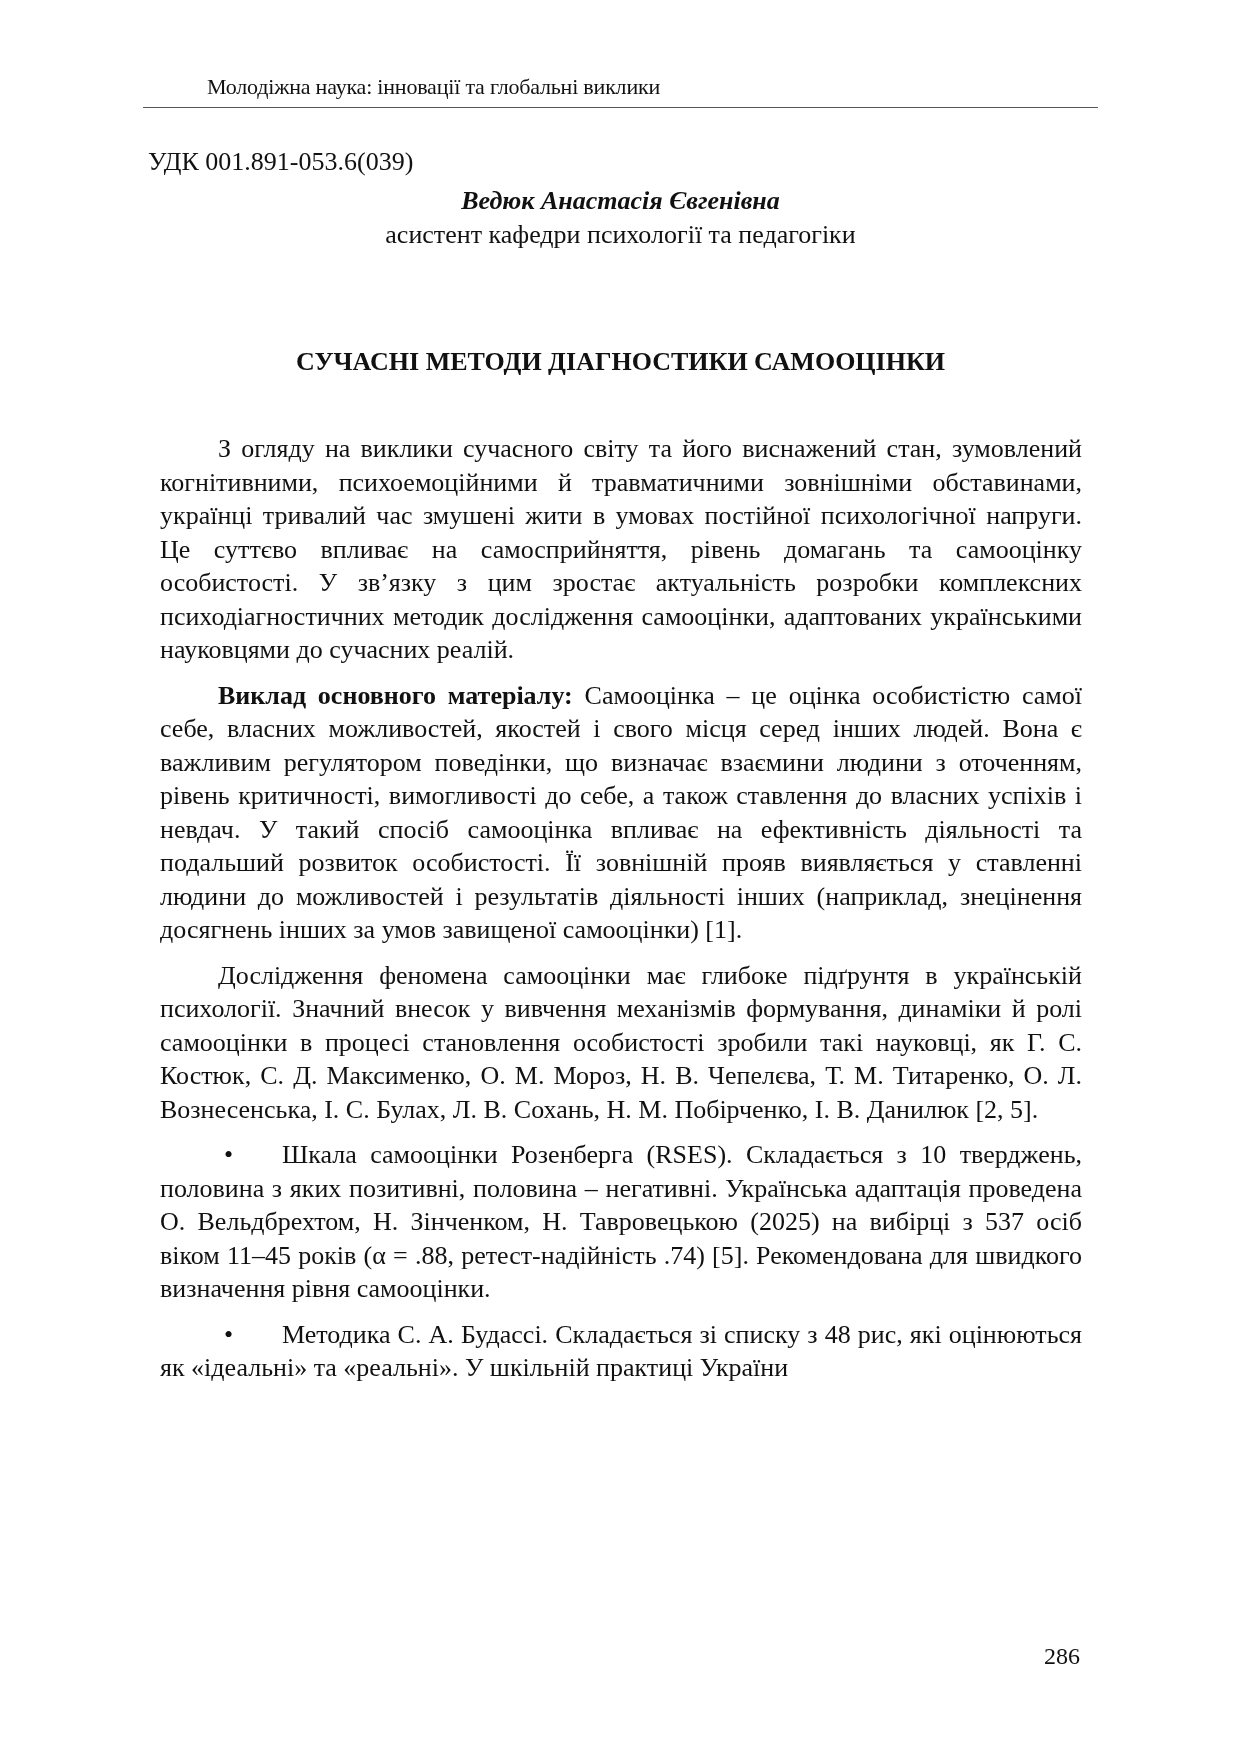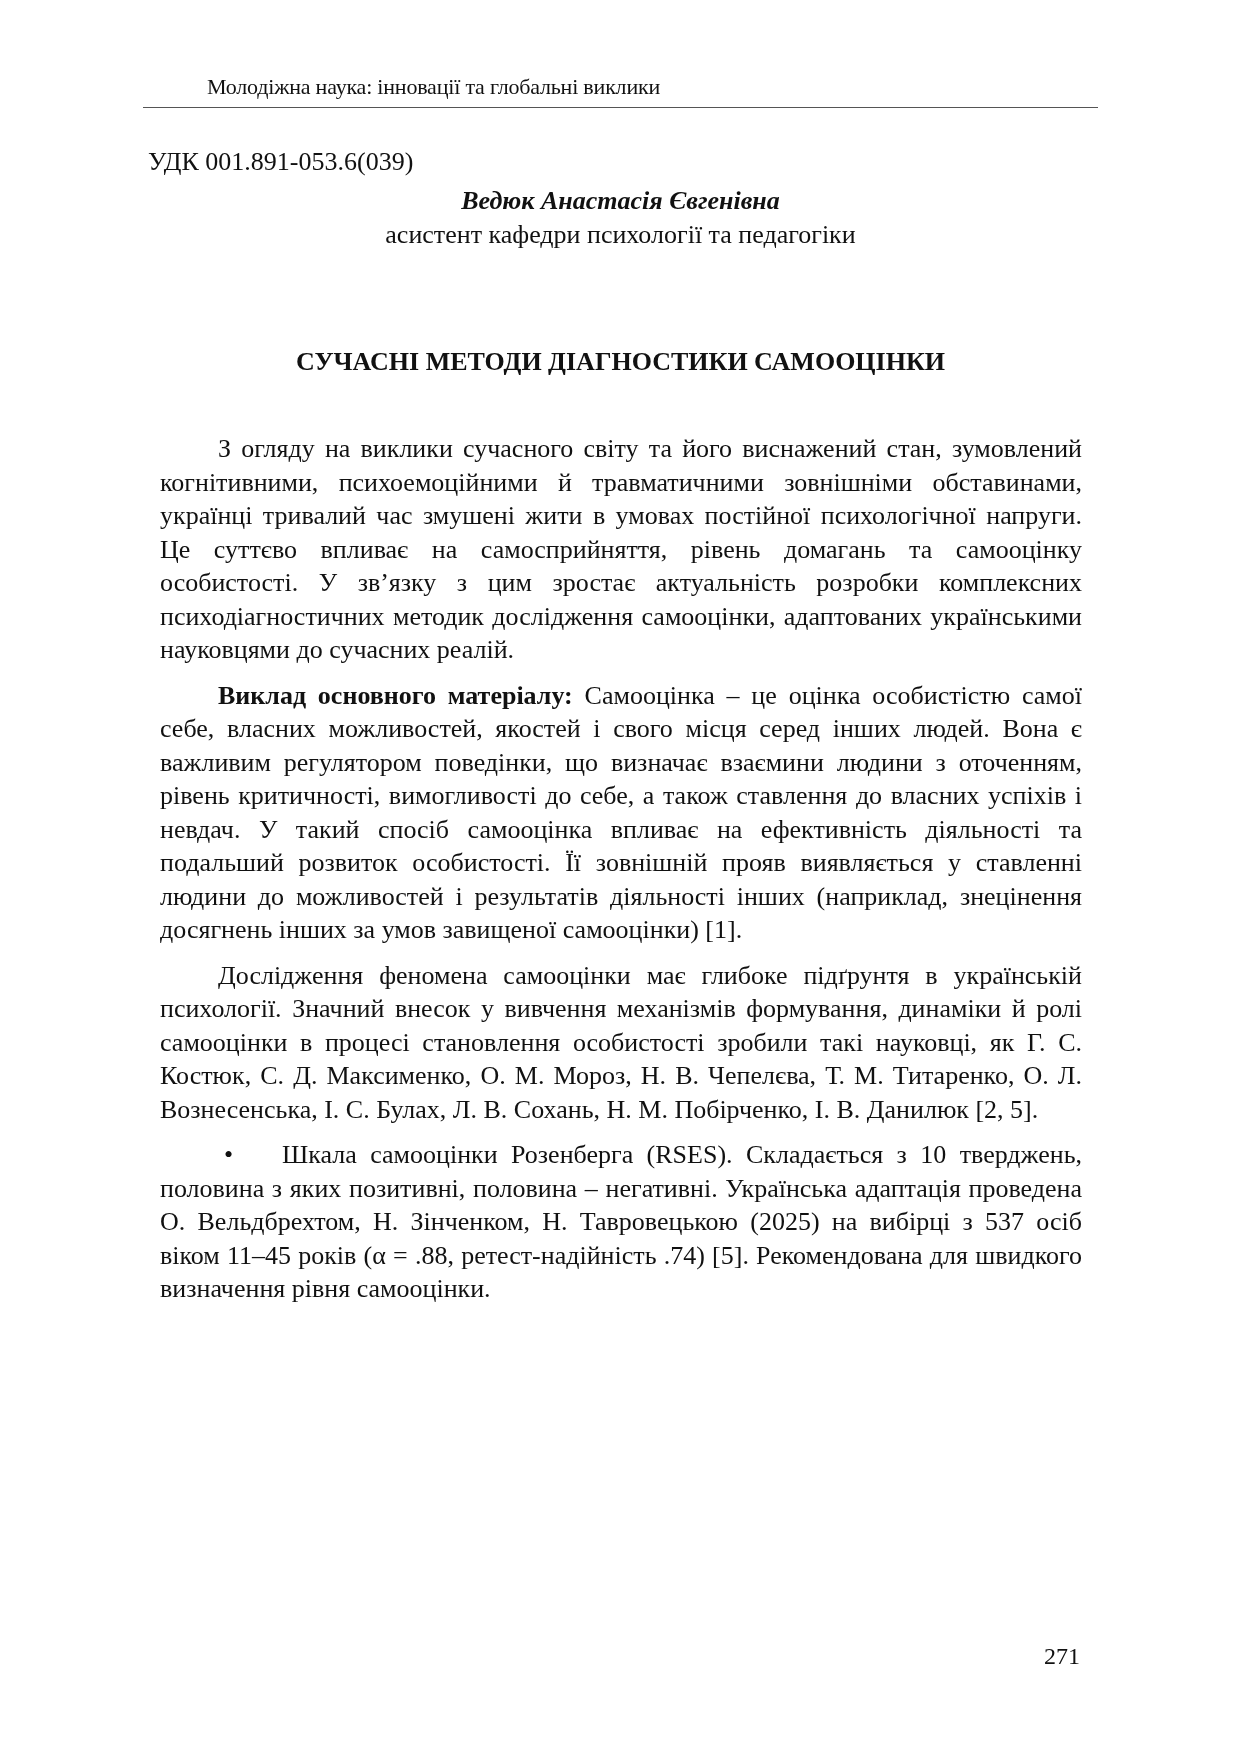--- a/index.html
+++ b/index.html
@@ -32,15 +32,16 @@
   <div>асистент кафедри психології та педагогіки</div>
 </div>
 
 <div class="title">СУЧАСНІ МЕТОДИ ДІАГНОСТИКИ САМООЦІНКИ</div>
 
 <div class="body-text">
   <p><span>З огляду на виклики сучасного світу та його виснажений стан, зумовлений когнітивними, психоемоційними й травматичними зовнішніми обставинами, українці тривалий час змушені жити в умовах постійної психологічної напруги. Це суттєво впливає на самосприйняття, рівень домагань та самооцінку особистості. У зв’язку з цим зростає актуальність розробки комплексних психодіагностичних методик дослідження самооцінки, адаптованих українськими науковцями до сучасних реалій.</span></p>
   <p><span class="bold">Виклад основного матеріалу:</span><span> Самооцінка – це оцінка особистістю самої себе, власних можливостей, якостей і свого місця серед інших людей. Вона є важливим регулятором поведінки, що визначає взаємини людини з оточенням, рівень критичності, вимогливості до себе, а також ставлення до власних успіхів і невдач. У такий спосіб самооцінка впливає на ефективність діяльності та подальший розвиток особистості. Її зовнішній прояв виявляється у ставленні людини до можливостей і результатів діяльності інших (наприклад, знецінення досягнень інших за умов завищеної самооцінки) [1].</span></p>
   <p><span>Дослідження феномена самооцінки має глибоке підґрунтя в українській психології. Значний внесок у вивчення механізмів формування, динаміки й ролі самооцінки в процесі становлення особистості зробили такі науковці, як Г. С. Костюк, С. Д. Максименко, О. М. Мороз, Н. В. Чепелєва, Т. М. Титаренко, О. Л. Вознесенська, І. С. Булах, Л. В. Сохань, Н. М. Побірченко, І. В. Данилюк [2, 5].</span></p>
   <p class="bullet"><span class="bullet-mark">•</span><span>Шкала самооцінки Розенберга (RSES). Складається з 10 тверджень, половина з яких позитивні, половина – негативні. Українська адаптація проведена О. Вельдбрехтом, Н. Зінченком, Н. Тавровецькою (2025) на вибірці з 537 осіб віком 11–45 років (α = .88, ретест-надійність .74) [5]. Рекомендована для швидкого визначення рівня самооцінки.</span></p>
+  <p class="bullet"><span class="bullet-mark">•</span><span>Методика С. А. Будассі. Складається зі списку з 48 рис, які оцінюються як «ідеальні» та «реальні». У шкільній практиці України</span></p>
 </div>
 
-<div class="page-number">271</div>
+<div class="page-number">286</div>
 
 </body></html>

